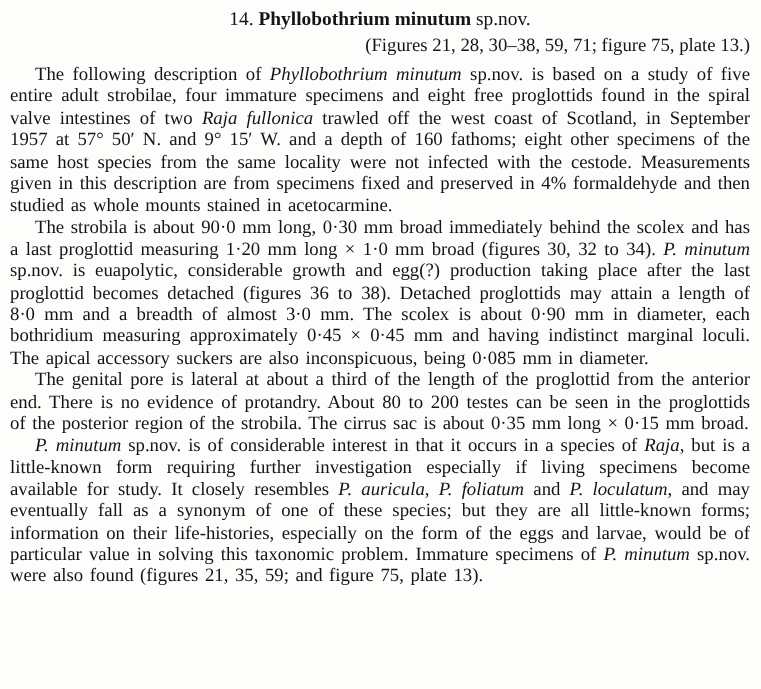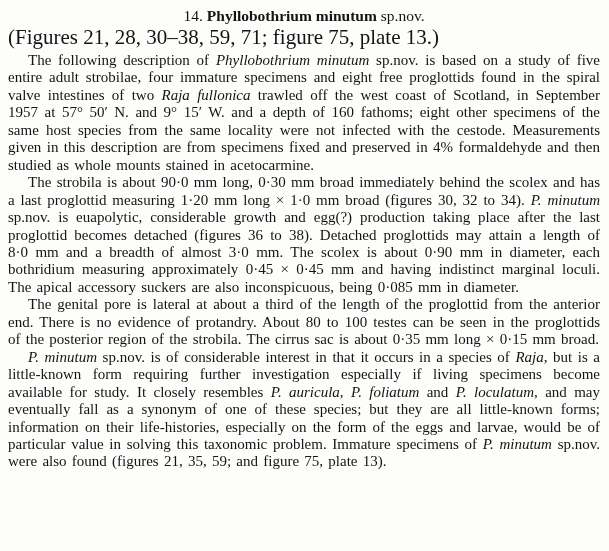--- a/index.html
+++ b/index.html
@@ -29,22 +29,22 @@
     margin: 2px 0 0 0;
     white-space: nowrap;
   }
   .heading .section-number {
     margin-right: 4px;
   }
   .heading .species-bold {
     font-weight: bold;
   }
   .figures-line {
-    text-align: left;
-    font-size: 21px;
+    text-align: right;
+    font-size: 15px;
     line-height: 21px;
     margin: 1px 0 4px 0;
   }
   p.body-par {
     margin: 0;
     text-align: justify;
     text-indent: 20px;
     font-size: 15px;
     line-height: 17.45px;
     word-spacing: 1.5px;
@@ -66,17 +66,17 @@
     <span class="section-number">14.</span><span class="species-bold">Phyllobothrium minutum</span>
     <span>sp.nov.</span>
   </div>
 
   <div class="figures-line">(Figures 21, 28, 30–38, 59, 71; figure 75, plate 13.)</div>
 
   <p class="body-par"><span class="seg-normal">The following description of </span><span class="seg-italic">Phyllobothrium minutum</span><span class="seg-normal"> sp.nov. is based on a study of five entire adult strobilae, four immature specimens and eight free proglottids found in the spiral valve intestines of two </span><span class="seg-italic">Raja fullonica</span><span class="seg-normal"> trawled off the west coast of Scotland, in September 1957 at 57° 50′ N. and 9° 15′ W. and a depth of 160 fathoms; eight other specimens of the same host species from the same locality were not infected with the cestode. Measurements given in this description are from specimens fixed and preserved in 4% formaldehyde and then studied as whole mounts stained in acetocarmine.</span></p>
 
   <p class="body-par"><span class="seg-normal">The strobila is about 90·0 mm long, 0·30 mm broad immediately behind the scolex and has a last proglottid measuring 1·20 mm long × 1·0 mm broad (figures 30, 32 to 34). </span><span class="seg-italic">P. minutum</span><span class="seg-normal"> sp.nov. is euapolytic, considerable growth and egg(?) production taking place after the last proglottid becomes detached (figures 36 to 38). Detached proglottids may attain a length of 8·0 mm and a breadth of almost 3·0 mm. The scolex is about 0·90 mm in diameter, each bothridium measuring approximately 0·45 × 0·45 mm and having indistinct marginal loculi. The apical accessory suckers are also inconspicuous, being 0·085 mm in diameter.</span></p>
 
-  <p class="body-par"><span class="seg-normal">The genital pore is lateral at about a third of the length of the proglottid from the anterior end. There is no evidence of protandry. About 80 to 100 testes can be seen in the proglottids of the posterior region of the strobila. The cirrus sac is about 0·35 mm long × 0·15 mm broad.</span></p>
+  <p class="body-par"><span class="seg-normal">The genital pore is lateral at about a third of the length of the proglottid from the anterior end. There is no evidence of protandry. About 80 to 200 testes can be seen in the proglottids of the posterior region of the strobila. The cirrus sac is about 0·35 mm long × 0·15 mm broad.</span></p>
 
   <p class="body-par"><span class="seg-italic">P. minutum</span><span class="seg-normal"> sp.nov. is of considerable interest in that it occurs in a species of </span><span class="seg-italic">Raja</span><span class="seg-normal">, but is a little-known form requiring further investigation especially if living specimens become available for study. It closely resembles </span><span class="seg-italic">P. auricula</span><span class="seg-normal">, </span><span class="seg-italic">P. foliatum</span><span class="seg-normal"> and </span><span class="seg-italic">P. loculatum</span><span class="seg-normal">, and may eventually fall as a synonym of one of these species; but they are all little-known forms; information on their life-histories, especially on the form of the eggs and larvae, would be of particular value in solving this taxonomic problem. Immature specimens of </span><span class="seg-italic">P. minutum</span><span class="seg-normal"> sp.nov. were also found (figures 21, 35, 59; and figure 75, plate 13).</span></p>
 
 </div>
 
 </body></html>

